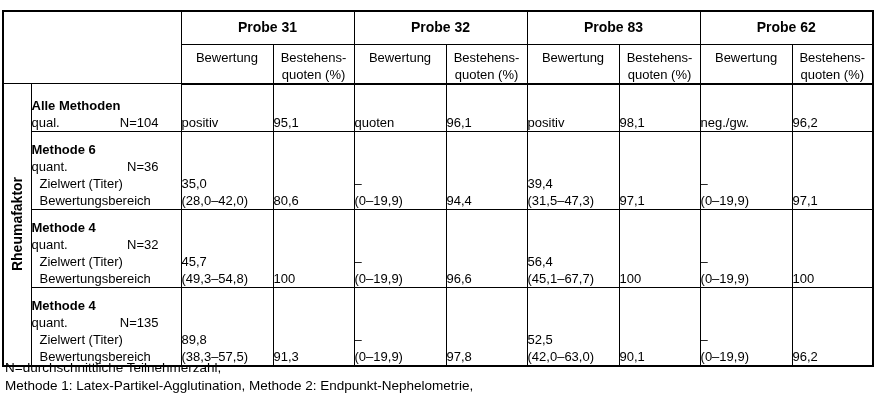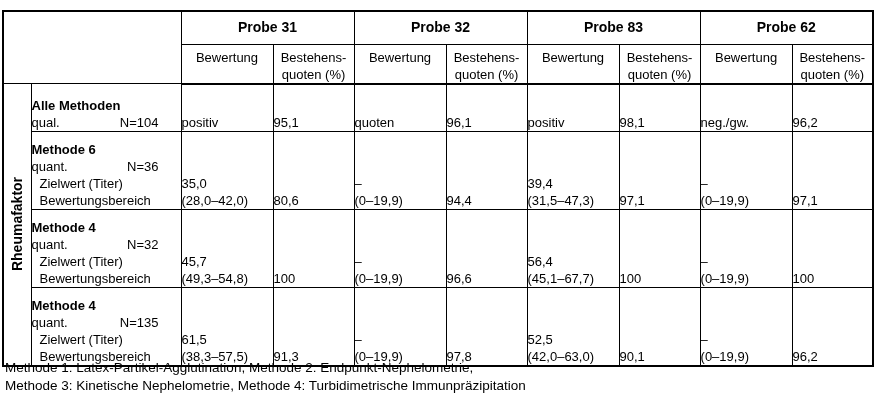--- a/index.html
+++ b/index.html
@@ -216,34 +216,34 @@
     <tr class="rm">
       <td class="labelcell">
         <div class="lbl-title">Methode 4</div>
         <div class="lbl-sub">
           <span>quant.</span>
           <span>N=135</span>
         </div>
         <div class="lbl-indent">Zielwert (Titer)</div>
         <div class="lbl-indent">Bewertungsbereich</div>
       </td>
-      <td class="val">61,5
+      <td class="val">89,8
 (38,3–57,5)</td>
       <td class="val">91,3</td>
       <td class="val">–
 (0–19,9)</td>
       <td class="val">97,8</td>
       <td class="val">52,5
 (42,0–63,0)</td>
       <td class="val">90,1</td>
       <td class="val">–
 (0–19,9)</td>
       <td class="val">96,2</td>
     </tr>
   </tbody>
     </table>
 
   <div class="footnotes">
+    <div>N=durchschnittliche Teilnehmerzahl,</div>
     <div>Methode 1: Latex-Partikel-Agglutination, Methode 2: Endpunkt-Nephelometrie,</div>
-    <div>Methode 3: Kinetische Nephelometrie, Methode 4: Turbidimetrische Immunpräzipitation</div>
   </div>
 
 </div>
 
 </body></html>

